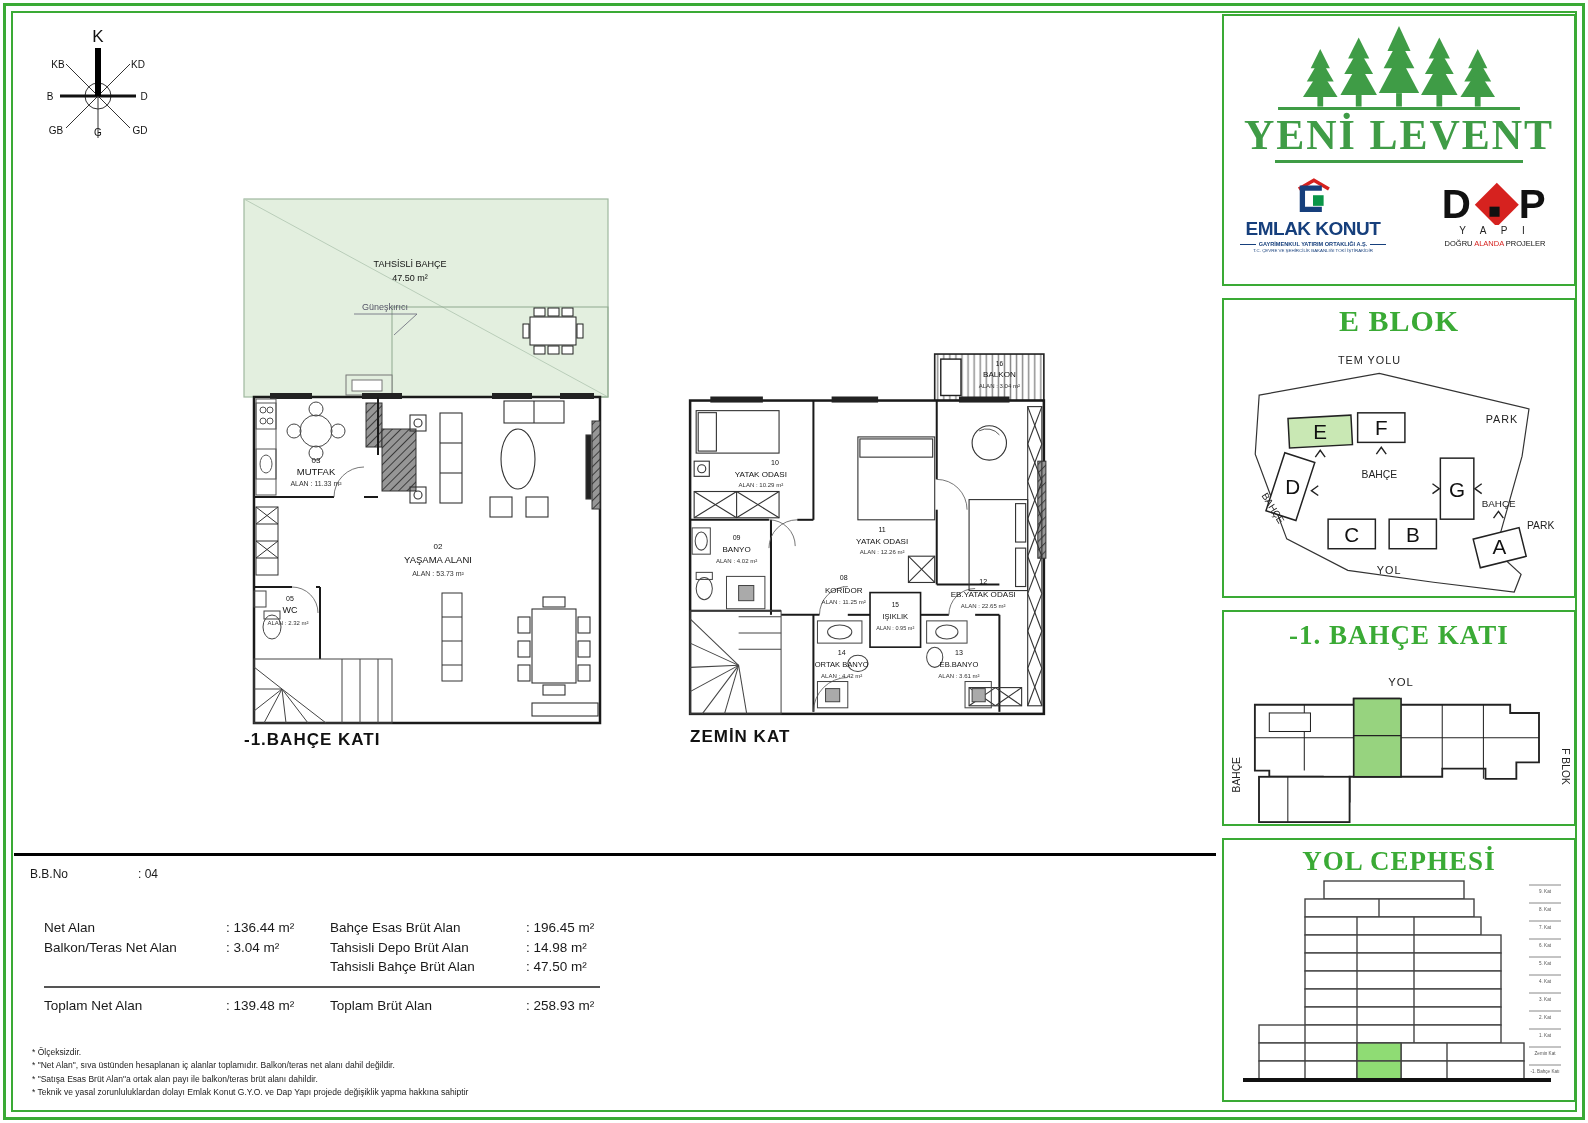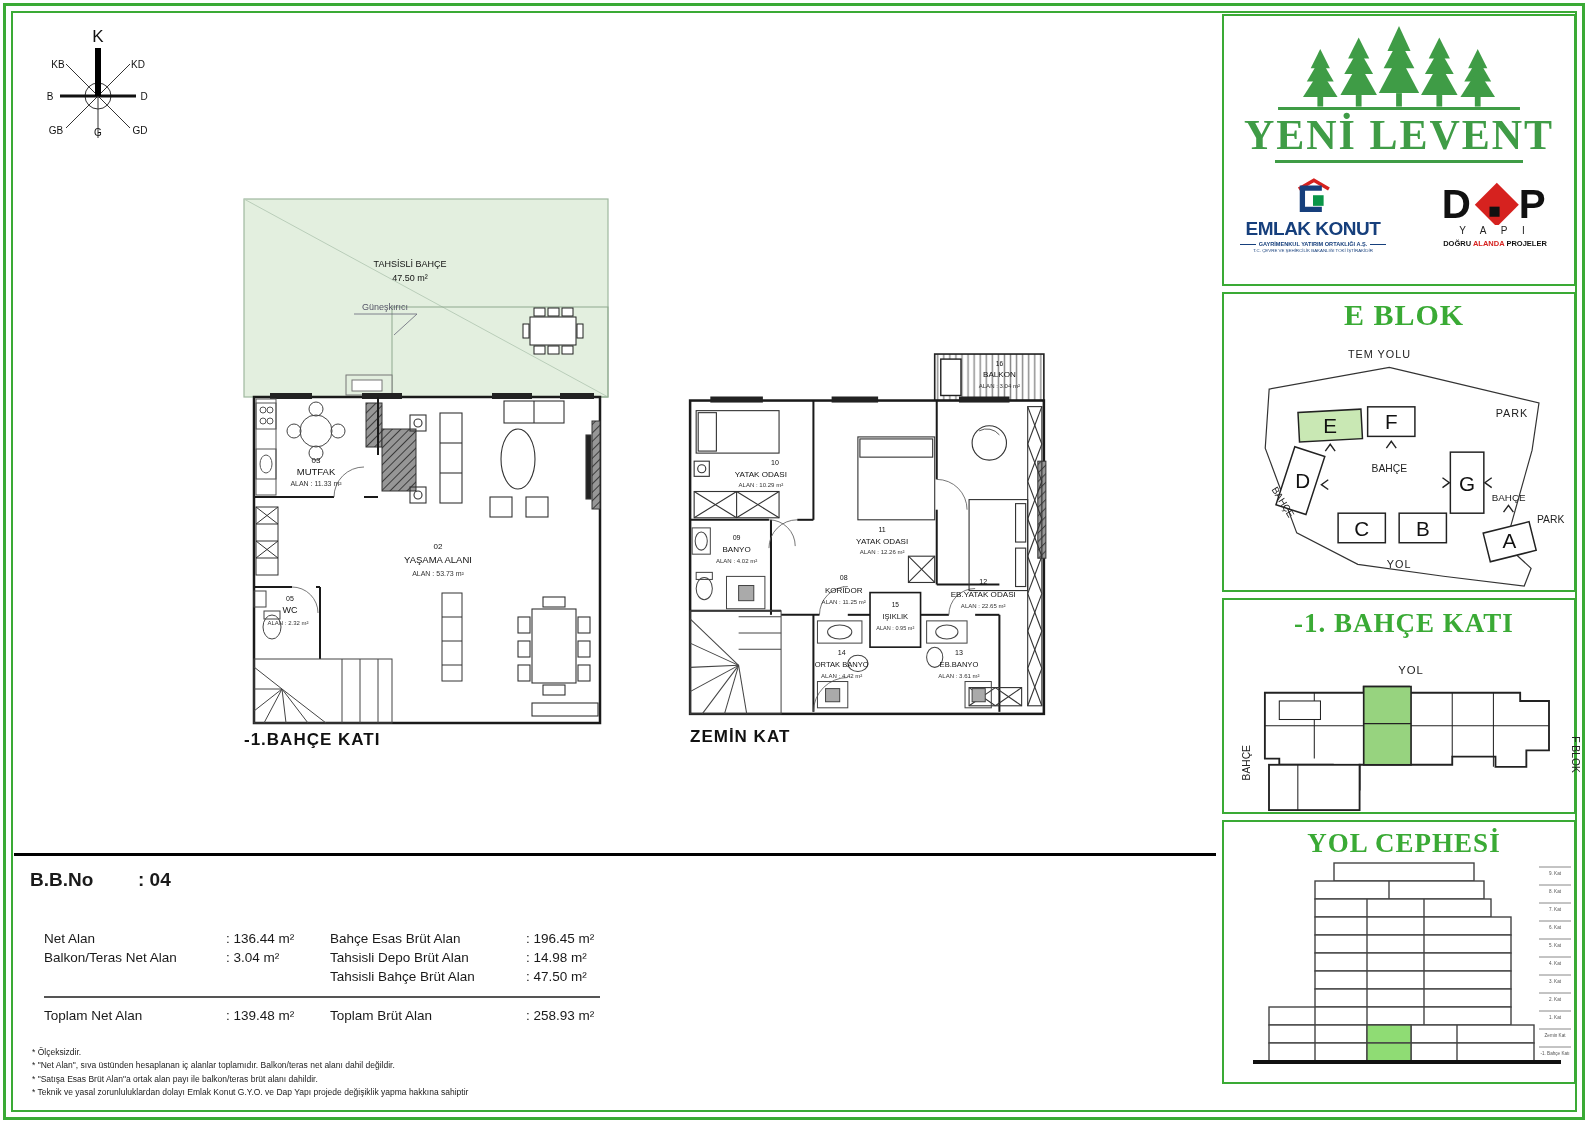--- a/index.html
+++ b/index.html
@@ -22,44 +22,44 @@
   .main{position:absolute;left:14px;top:14px;width:1204px;height:1095px;}
   .compass{position:absolute;left:22px;top:14px;width:120px;height:120px;}
 
   .plan1{position:absolute;left:228px;top:183px;width:368px;height:560px;}
   .plan2{position:absolute;left:664px;top:336px;width:380px;height:376px;}
   .plan-title{position:absolute;font-weight:bold;font-size:17px;letter-spacing:1px;color:#111;}
   .plan1-title{left:230px;top:716px;}
   .plan2-title{left:676px;top:713px;}
 
   .info-panel{position:absolute;left:0;right:2px;top:839px;bottom:0;border-top:3px solid #000;padding:10px 0 0 16px;}
-  .bb-row{display:flex;font-weight:bold;font-size:19px;line-height:1.45;}
+  .bb-row{display:flex;font-weight:normal;font-size:12px;line-height:1.45;}
   .bb-row .lbl{width:108px;}
   .area-grid{margin-top:36px;display:grid;grid-template-columns:178px 100px 192px 120px;column-gap:4px;font-size:13.5px;line-height:1.35;row-gap:1px;width:600px;margin-left:14px;}
   .sep{grid-column:1/5;border-top:2.5px solid #555;margin-top:9px;margin-bottom:8px;width:556px;}
   .footnotes{position:absolute;left:18px;bottom:10px;font-size:8.5px;color:#222;line-height:1.55;}
 
   .sidebar{position:absolute;left:1222px;top:14px;width:354px;height:1095px;}
   .panel{border:2px solid var(--green);background:#fff;position:relative;}
-  .panel+.panel{margin-top:6px;padding-left:10px;}
+  .panel+.panel{margin-top:12px;}
   .panel-title{font-family:"Liberation Serif",serif;font-weight:bold;color:var(--green);text-align:center;letter-spacing:1px;}
 
   .p-logos{height:272px;}
   .logo-wrap{display:flex;flex-direction:column;align-items:center;padding-top:8px;}
   .project-name{font-family:"Liberation Serif",serif;font-weight:bold;font-size:42px;letter-spacing:2px;color:var(--logo-green);line-height:1;margin-top:-6px;}
   .project-rule{width:248px;height:3px;background:var(--logo-green);margin-top:4px;}
   .brand-row{display:flex;align-items:flex-start;justify-content:center;gap:52px;margin-top:14px;width:100%;}
   .emlak{display:flex;flex-direction:column;align-items:center;width:140px;}
   .emlak-name{color:var(--emlak-blue);font-weight:bold;font-size:19px;letter-spacing:-0.5px;margin-top:1px;white-space:nowrap;}
   .emlak-sub1{color:var(--emlak-blue);font-weight:bold;font-size:5.6px;margin-top:1px;white-space:nowrap;display:flex;align-items:center;gap:3px;}
   .emlak-sub1::before,.emlak-sub1::after{content:"";display:block;width:16px;height:1px;background:var(--emlak-blue);}
   .emlak-sub2{color:var(--emlak-blue);font-size:4.4px;margin-top:1px;white-space:nowrap;}
   .dap{display:flex;flex-direction:column;align-items:center;width:120px;padding-top:4px;}
   .dap-yapi{font-size:10px;letter-spacing:6px;color:#222;margin-top:0px;}
-  .dap-tag{font-size:7.5px;color:#111;margin-top:3px;white-space:nowrap;font-weight:bold;}
+  .dap-tag{font-size:7.5px;color:#111;margin-top:3px;white-space:nowrap;font-weight:normal;}
   .dap-tag .red{color:var(--dap-red);}
 
   .p-site{height:300px;}
   .p-site .panel-title{font-size:30px;margin-top:4px;}
   .p-floorkey{height:216px;}
   .p-floorkey .panel-title{font-size:27px;margin-top:8px;}
   .p-elev{height:264px;}
   .p-elev .panel-title{font-size:27px;margin-top:6px;}
 
   svg text{font-family:"Liberation Sans",sans-serif;}

